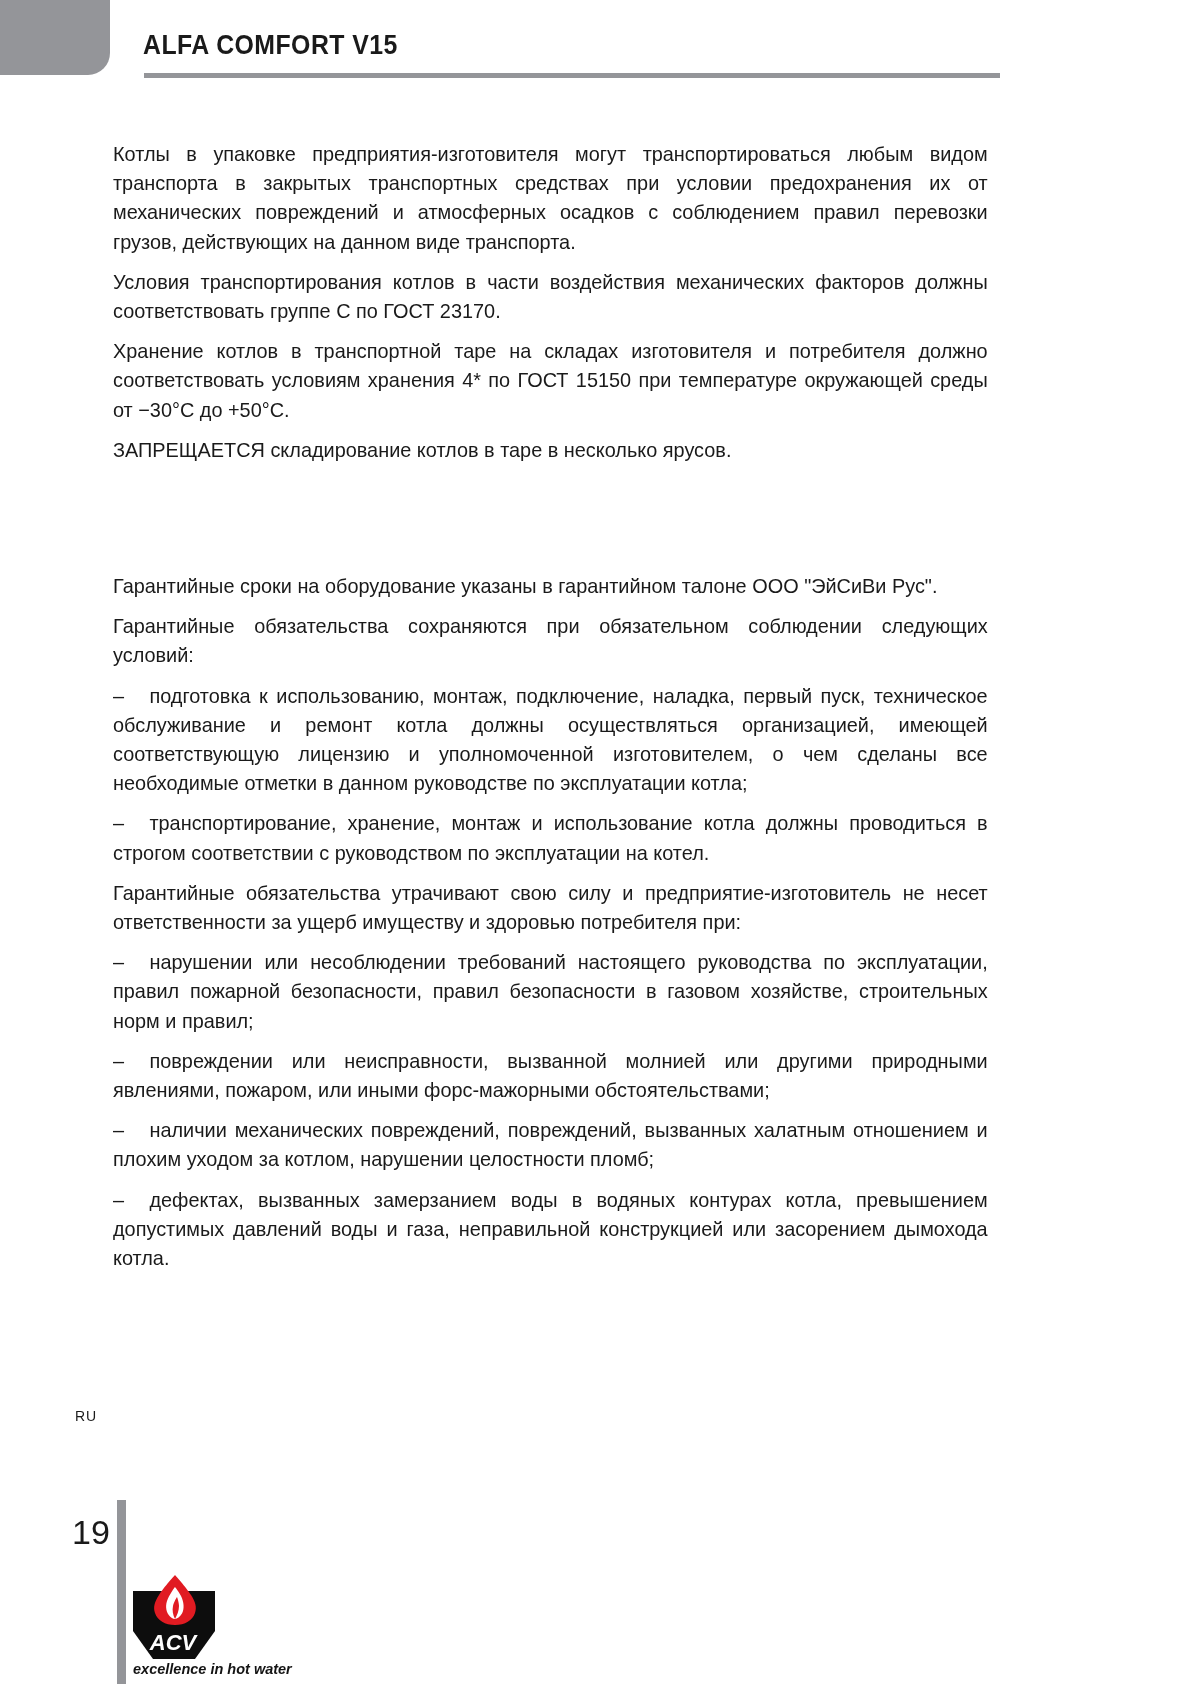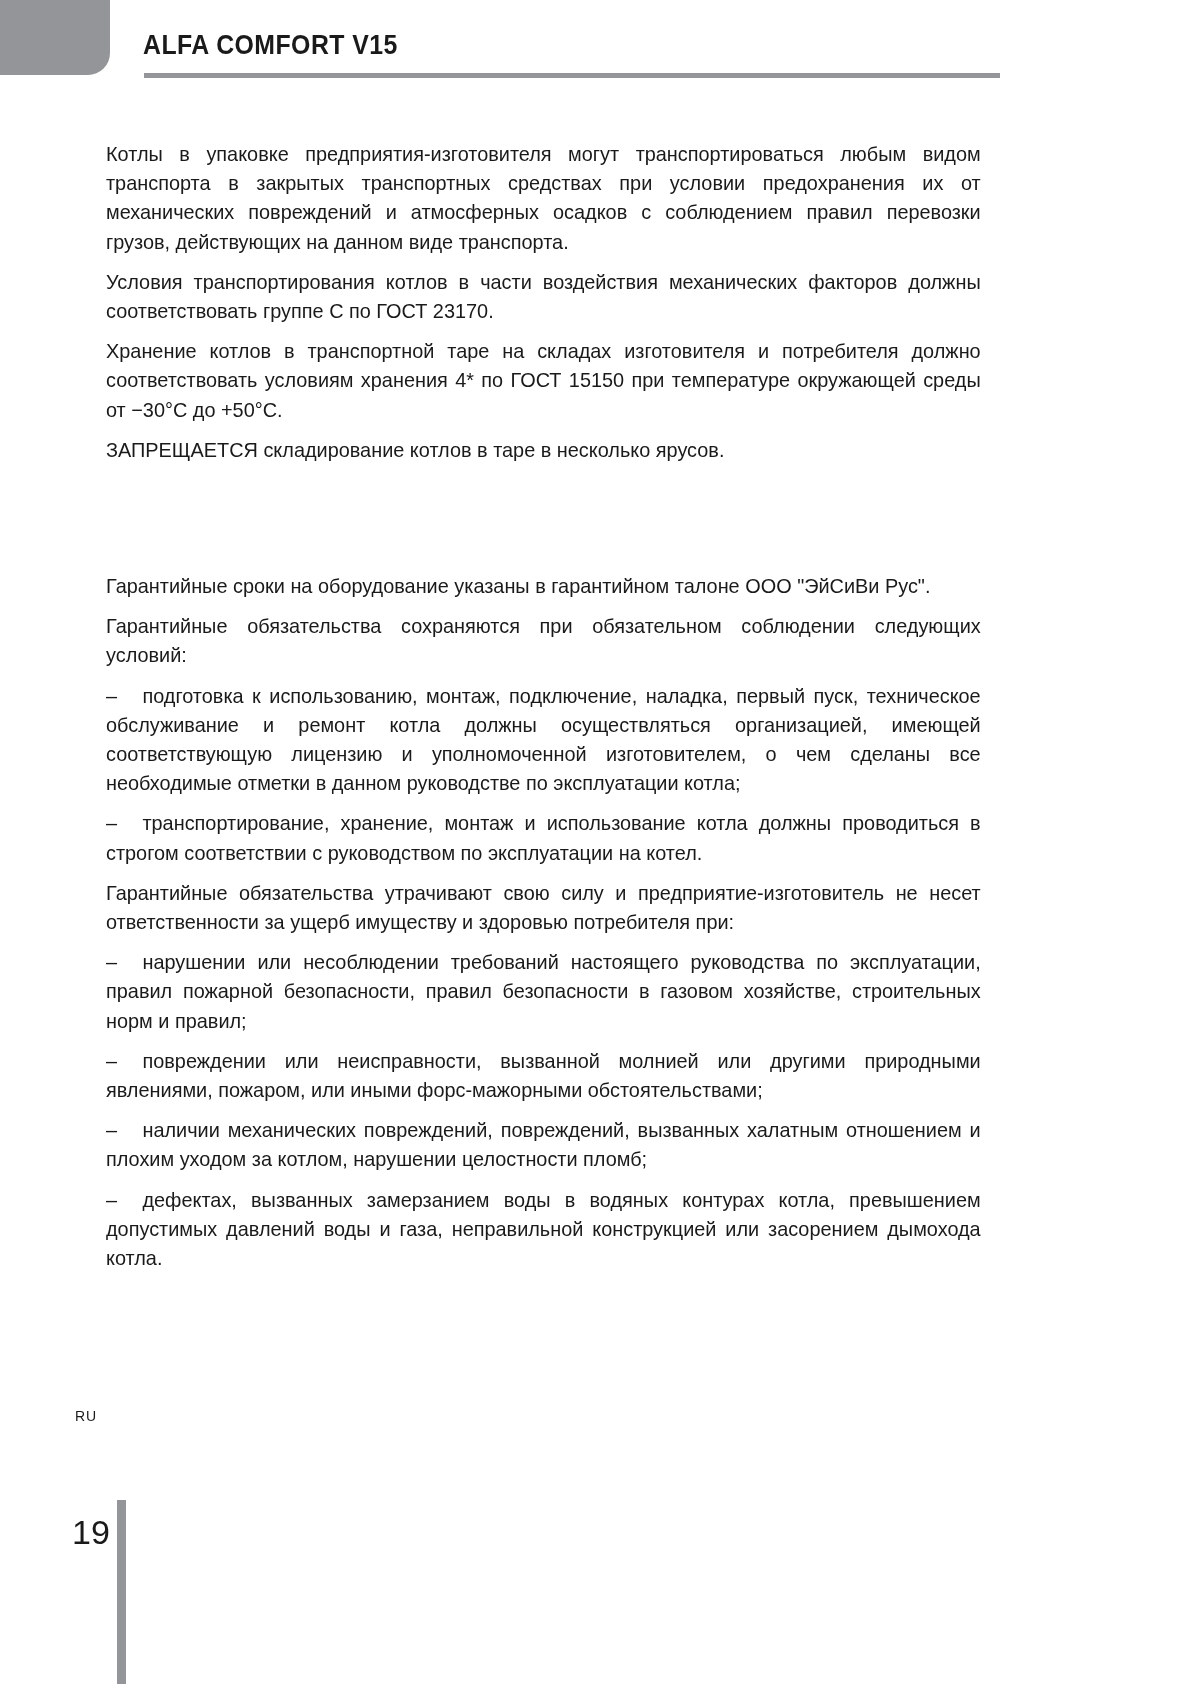--- a/index.html
+++ b/index.html
@@ -46,21 +46,21 @@
     left: 144px;
     top: 73px;
     width: 856px;
     height: 5px;
     background: #949599;
   }
 
   
   .content {
     position: absolute;
-    left: 106px;
+    left: 113px;
     top: 140px;
     width: 888px;
   }
   .para {
     font-size: 20.2px;
     line-height: 29.2px;
     text-align: justify;
     text-justify: inter-word;
     margin: 0 0 11px 0;
     color: #1a1a1a;
@@ -185,14 +185,25 @@
     <p class="bullet"><span class="dash">–</span><span>наличии механических повреждений, повреждений, вызванных халатным отношением и плохим уходом за котлом, нарушении целостности пломб;</span></p>
 
     <p class="bullet"><span class="dash">–</span><span>дефектах, вызванных замерзанием воды в водяных контурах котла, превышением допустимых давлений воды и газа, неправильной конструкцией или засорением дымохода котла.</span></p>
 
   </div>
 
   <div class="footer-lang">RU</div>
   <div class="footer-pageno">19</div>
   <div class="footer-divider"></div>
 
+  <div class="logo-wrap">
+    <svg class="logo-shield-svg" width="82" height="74" viewBox="0 0 82 74">
+      <path d="M0,0 L82,0 L82,40 L62,68 L20,68 L0,40 Z" fill="#0D0D0D"></path>
+    </svg>
+    <svg class="logo-flame-svg" width="48" height="52" viewBox="0 0 48 52">
+      <path d="M24,0 C24,0 13,12 8,20 C3.5,27 2,32 4,38 C6.5,45.5 14,50 24,50 C34,50 41.5,45.5 44,38 C46,32 44.5,27 40,20 C35,12 24,0 24,0 Z" fill="#E11B22"></path>
+      <path d="M24,12 C24,12 18,20 16,26 C14,32 15.5,38 19,41.5 C21,43.5 23,44 24,44 C22,40 21,35.5 22,31 C23,26.5 26,22 26,22 C26,22 28,27 28,31 C28,36 26,40 24,44 C26,43.5 29,42 31,38.5 C33.5,34 33,27 30,21 C27.5,16 24,12 24,12 Z" fill="#ffffff"></path>
+    </svg>
+    <div class="logo-acv-text">ACV</div>
+    <div class="logo-tagline">excellence in hot water</div>
+  </div>
 
 </div>
 
 </body></html>

